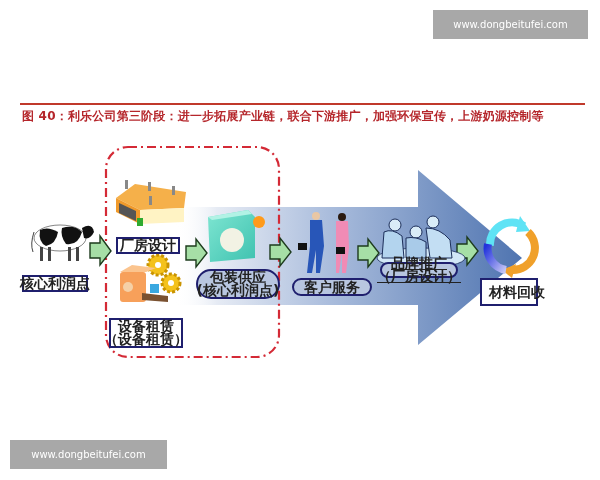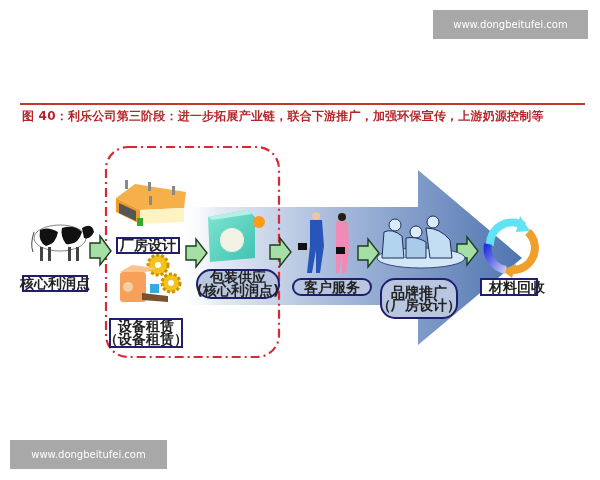--- a/index.html
+++ b/index.html
@@ -147,22 +147,22 @@
 
 <div class="label blue" style="left:196px;top:269px;width:84px;height:30px;">
   <span>包装供应</span>
   <span>(核心利润点)</span>
 </div>
 
 <div class="label blue" style="left:292px;top:278px;width:80px;height:18px;">
   <span>客户服务</span>
 </div>
 
-<div class="label blue" style="left:380px;top:278px;width:78px;height:41px;">
+<div class="label blue" style="left:380px;top:262px;width:78px;height:16px;text-decoration:underline;">
   <span>品牌推广</span>
   <span>（厂房设计）</span>
 </div>
 
-<div class="label" style="left:480px;top:278px;width:58px;height:18px;padding-left:16px;">
+<div class="label" style="left:480px;top:278px;width:58px;height:28px;padding-left:16px;">
   <span>材料回收</span>
 </div>
 
 <div id="wm-bottom" class="watermark">www.dongbeitufei.com</div>
 
 </body></html>

